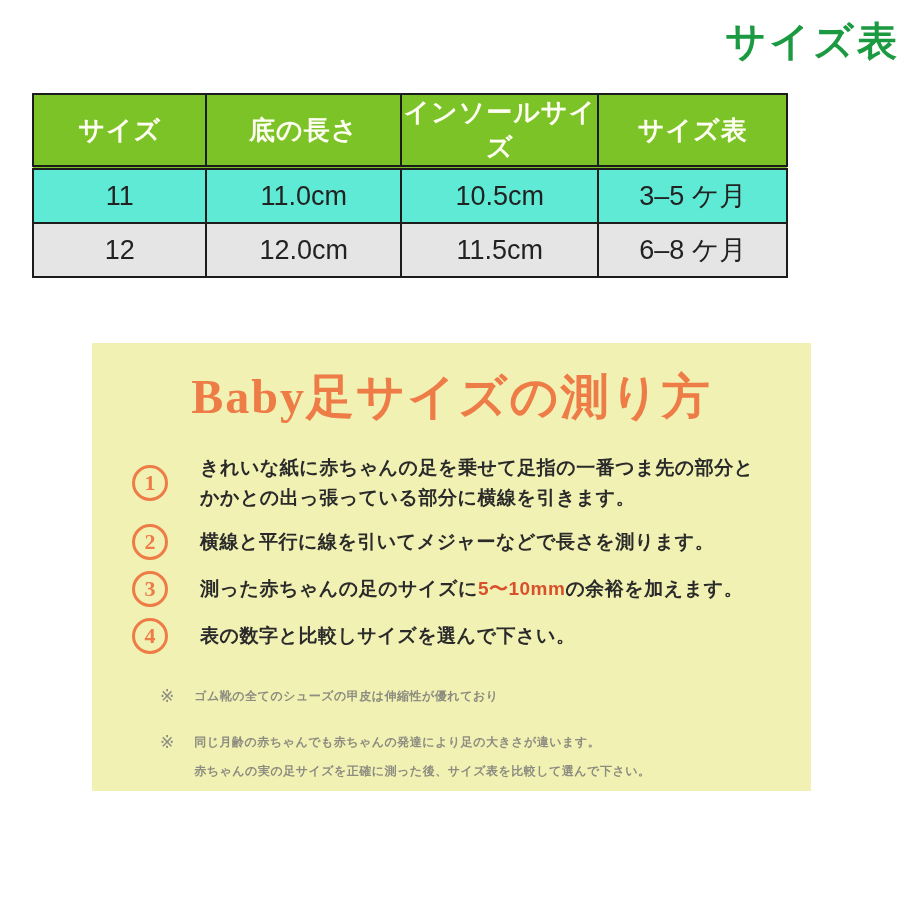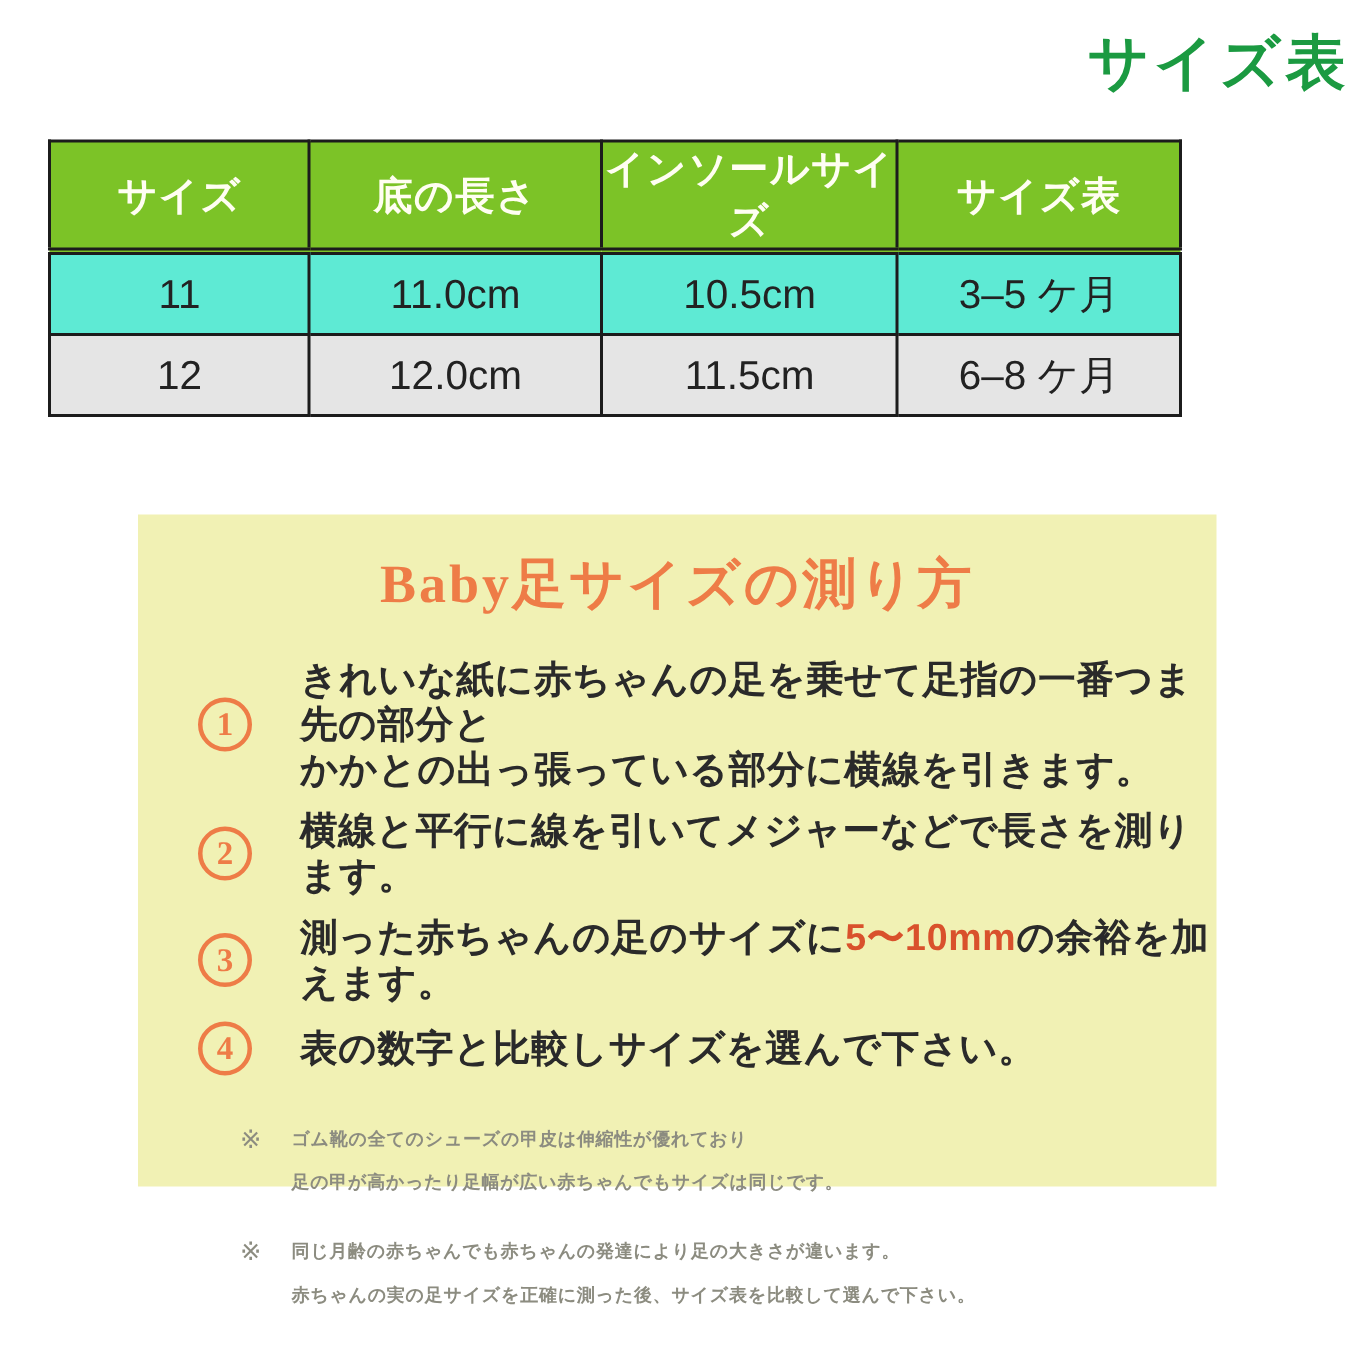--- a/index.html
+++ b/index.html
@@ -63,21 +63,21 @@
     width: 719px;
     height: 448px;
     margin: 65px 0 0 92px;
     background: var(--panel_yellow, #f1f1b4);
     box-sizing: border-box;
     padding-top: 22px;
   }
   .panel-title {
     text-align: center;
     color: var(--accent_orange, #ee7c47);
-    font-size: 36px;
+    font-size: 48px;
     font-weight: bold;
     letter-spacing: 2px;
     font-family: "Liberation Serif", "DejaVu Serif", serif;
     margin: 0;
   }
   .steps {
     margin: 24px 0 0 40px;
   }
   .step {
     display: flex;
@@ -92,21 +92,21 @@
     border-radius: 50%;
     color: var(--accent_orange, #ee7c47);
     font-size: 22px;
     line-height: 30px;
     text-align: center;
     font-weight: bold;
     margin-right: 32px;
     font-family: "Liberation Serif", "DejaVu Serif", serif;
   }
   .step-text {
-    font-size: 25px;
+    font-size: 19px;
     font-weight: 600;
     color: #2a2a2a;
     line-height: 30px;
     letter-spacing: 0.5px;
   }
   .highlight {
     color: var(--highlight_red, #d9512c);
   }
   .notes {
     margin: 28px 0 0 68px;
@@ -198,21 +198,20 @@
       </div>
 
     </div>
 
     <div class="notes">
 
       <div class="note">
         <span class="note-marker">※</span>
         <span class="note-text">
           <span>ゴム靴の全てのシューズの甲皮は伸縮性が優れており</span><br>
-          <span>足の甲が高かったり足幅が広い赤ちゃんでもサイズは同じです。</span>
         </span>
       </div>
 
       <div class="note">
         <span class="note-marker">※</span>
         <span class="note-text">
           <span>同じ月齢の赤ちゃんでも赤ちゃんの発達により足の大きさが違います。</span><br>
           <span>赤ちゃんの実の足サイズを正確に測った後、サイズ表を比較して選んで下さい。</span>
         </span>
       </div>

